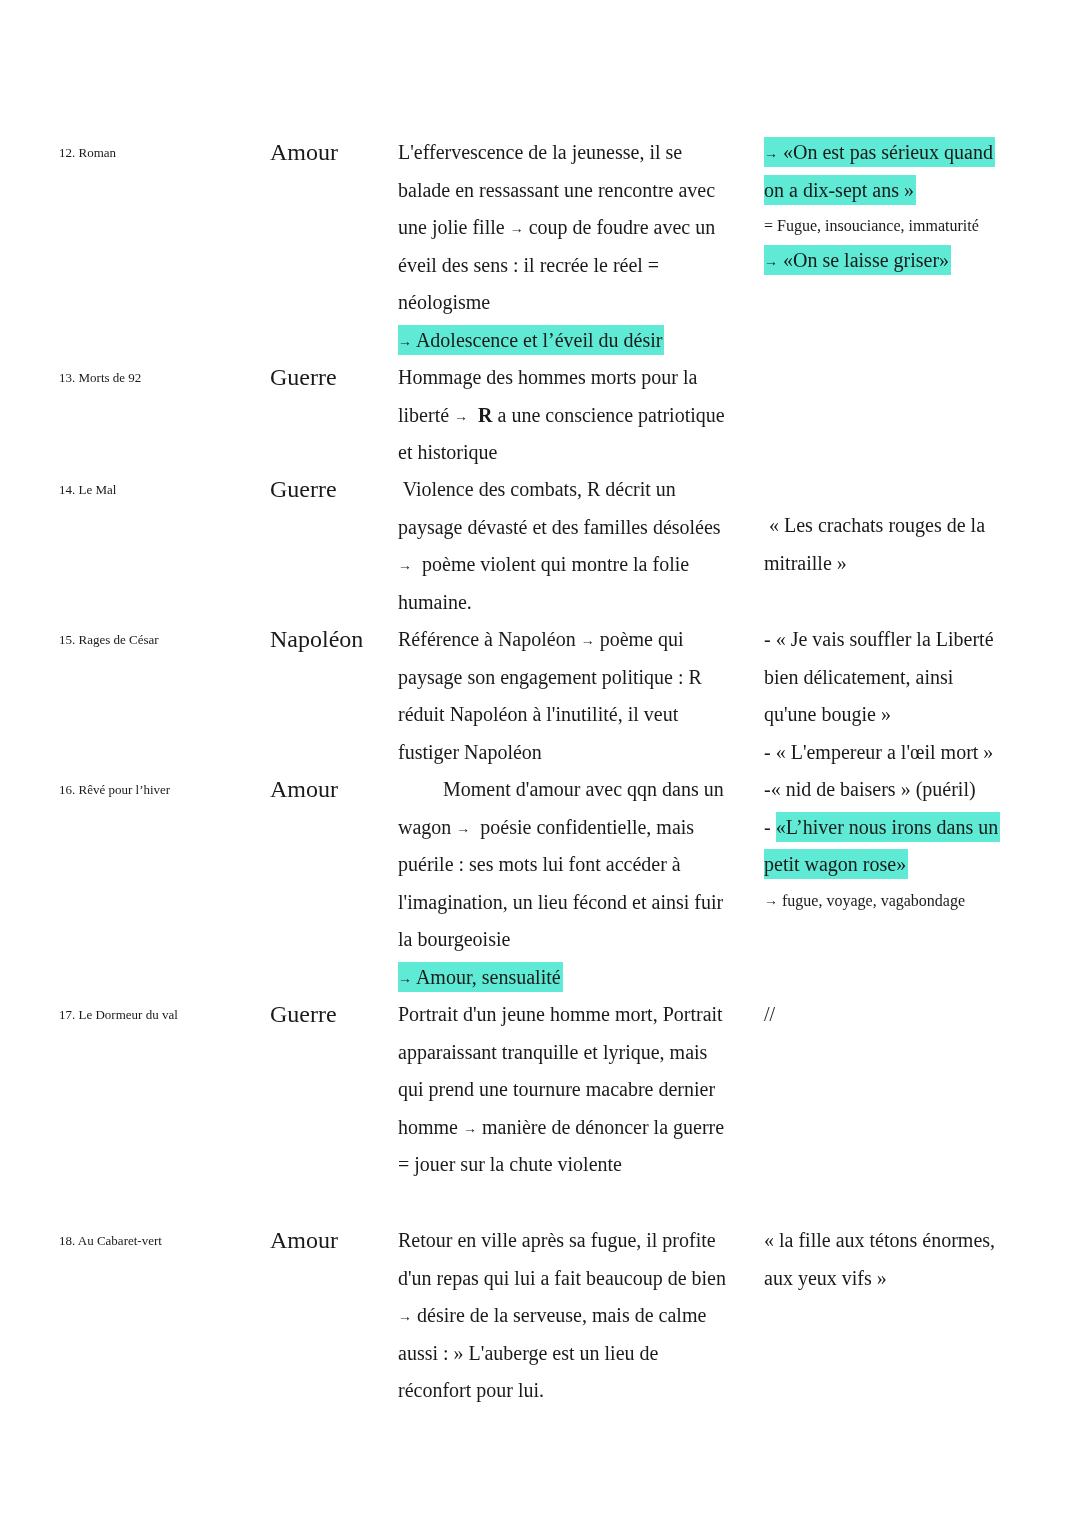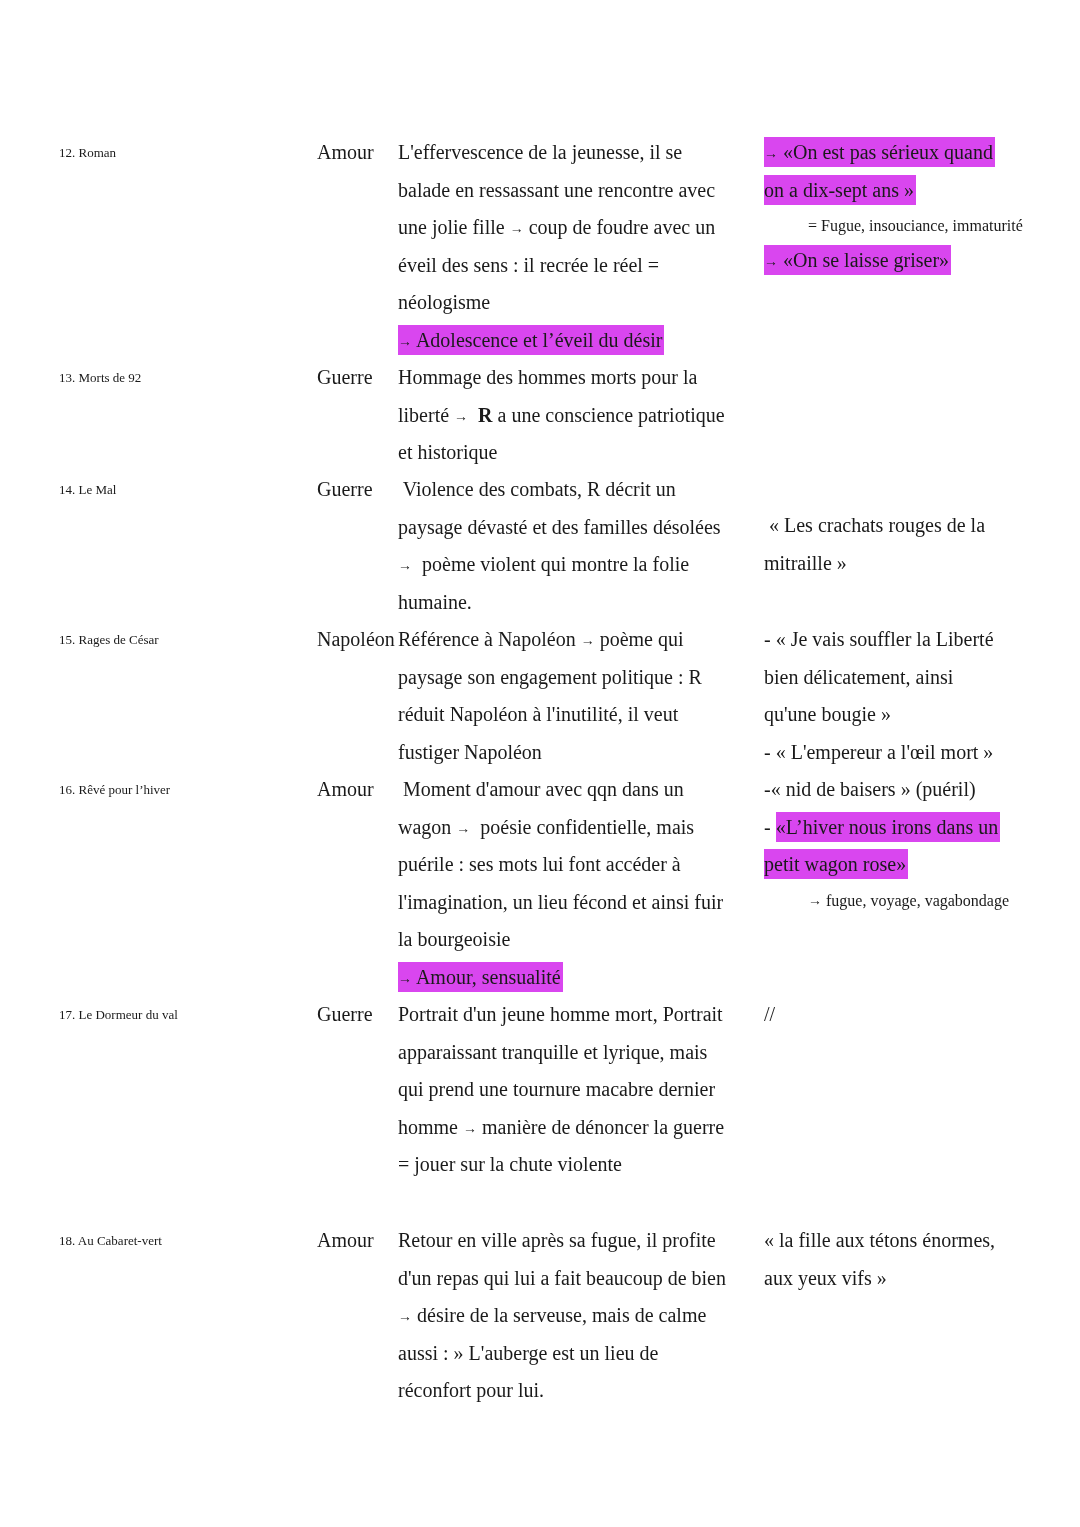--- a/index.html
+++ b/index.html
@@ -32,24 +32,23 @@
       left: 59px;
       width: 210px;
       font-size: 13px;
       line-height: 37.5px;
       white-space: nowrap;
     }
     .col-theme {
       position: absolute;
       left: 270px;
       width: 120px;
-      font-size: 20px;
+      font-size: 24px;
       line-height: 37.5px;
       white-space: nowrap;
-      margin-left: 47px;
     }
     .col-desc {
       position: absolute;
       left: 398px;
       width: 365px;
       font-size: 20px;
       line-height: 37.5px;
     }
     .col-quote {
       position: absolute;
@@ -60,25 +59,24 @@
     }
     .line {
       display: block;
       white-space: nowrap;
       height: 37.5px;
     }
     .line.small {
       font-size: 16px;
       height: 34px;
       line-height: 34px;
-      margin-left: 44px;
     }
     .hl-block {
       display: inline-block;
-      background: #d946ef;
+      background: #5eead4;
       line-height: 30px;
       height: 30px;
       padding-right: 2px;
     }
     .arrow {
       font-size: 14px;
       vertical-align: 1px;
     }
     b { font-weight: bold; }
   </style>
@@ -145,21 +143,21 @@
       <span class="line">bien délicatement, ainsi</span>
       <span class="line">qu'une bougie »</span>
       <span class="line">- « L'empereur a l'œil mort »</span>
     </div>
   </div>
 
   <div class="row" style="top:771px;">
     <div class="col-title">16. Rêvé pour l’hiver</div>
     <div class="col-theme">Amour</div>
     <div class="col-desc">
-      <span class="line" style="white-space:pre;"> Moment d'amour avec qqn dans un</span>
+      <span class="line" style="white-space:pre;margin-left:40px;"> Moment d'amour avec qqn dans un</span>
       <span class="line"><span>wagon</span> <span class="arrow">→</span>&nbsp; <span>poésie confidentielle, mais</span></span>
       <span class="line">puérile : ses mots lui font accéder à</span>
       <span class="line">l'imagination, un lieu fécond et ainsi fuir</span>
       <span class="line">la bourgeoisie</span>
       <span class="line"><span class="hl-block"><span class="arrow">→</span> <span>Amour, sensualité</span></span></span>
     </div>
     <div class="col-quote">
       <span class="line">-« nid de baisers » (puéril)</span>
       <span class="line"><span style="white-space:pre;">- </span><span class="hl-block">«L’hiver nous irons dans un</span></span>
       <span class="line"><span class="hl-block">petit wagon rose»</span></span>

